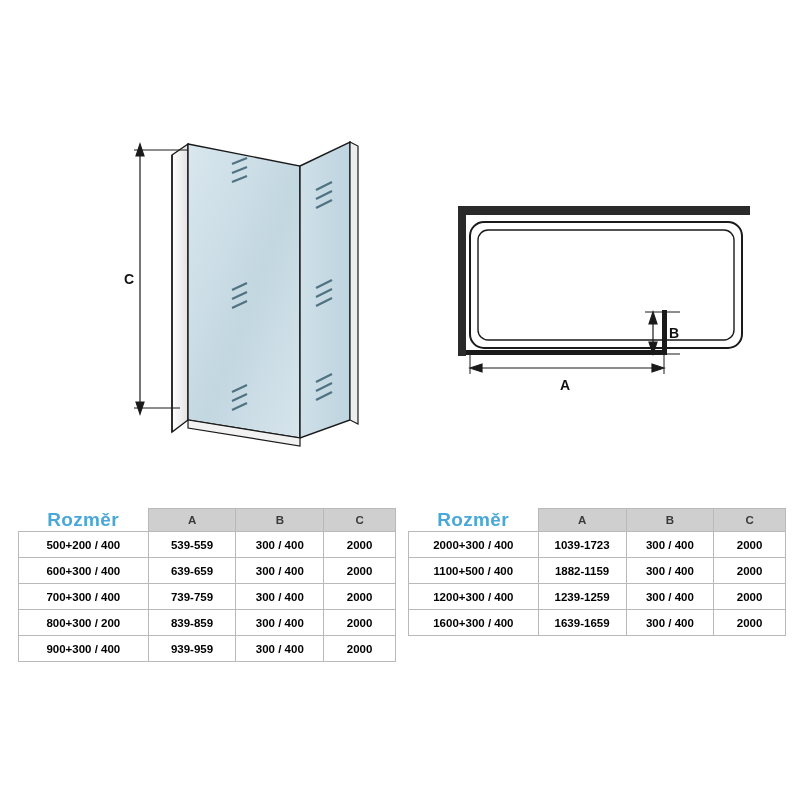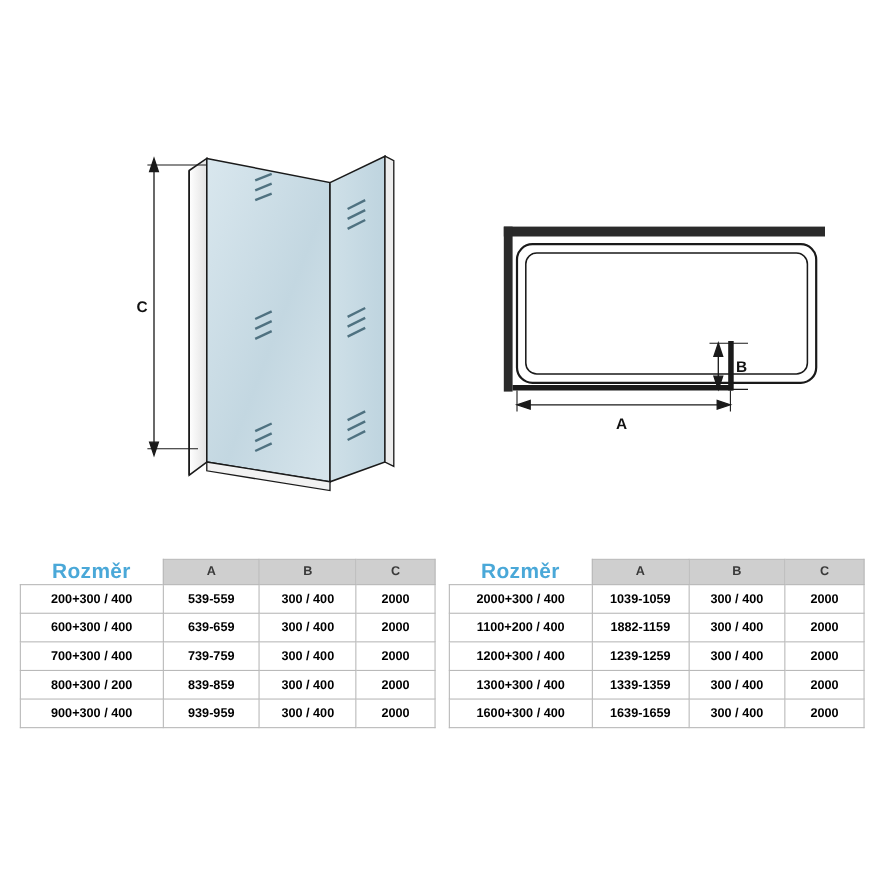--- a/index.html
+++ b/index.html
@@ -198,21 +198,21 @@
       <thead>
         <tr>
           <th class="title">Rozměr</th>
           <th>A</th>
           <th>B</th>
           <th>C</th>
         </tr>
       </thead>
       <tbody>
         <tr>
-          <td>200+300 / 400</td>
+          <td>500+200 / 400</td>
           <td>539-559</td>
           <td>300 / 400</td>
           <td>2000</td>
         </tr>
         <tr>
           <td>600+300 / 400</td>
           <td>639-659</td>
           <td>300 / 400</td>
           <td>2000</td>
         </tr>
@@ -250,43 +250,37 @@
         <tr>
           <th class="title">Rozměr</th>
           <th>A</th>
           <th>B</th>
           <th>C</th>
         </tr>
       </thead>
       <tbody>
         <tr>
           <td>2000+300 / 400</td>
-          <td>1039-1059</td>
-          <td>300 / 400</td>
-          <td>2000</td>
-        </tr>
-        <tr>
-          <td>1100+200 / 400</td>
+          <td>1039-1723</td>
+          <td>300 / 400</td>
+          <td>2000</td>
+        </tr>
+        <tr>
+          <td>1100+500 / 400</td>
           <td>1882-1159</td>
           <td>300 / 400</td>
           <td>2000</td>
         </tr>
         <tr>
           <td>1200+300 / 400</td>
           <td>1239-1259</td>
           <td>300 / 400</td>
           <td>2000</td>
         </tr>
         <tr>
-          <td>1300+300 / 400</td>
-          <td>1339-1359</td>
-          <td>300 / 400</td>
-          <td>2000</td>
-        </tr>
-        <tr>
           <td>1600+300 / 400</td>
           <td>1639-1659</td>
           <td>300 / 400</td>
           <td>2000</td>
         </tr>
       </tbody>
     </table>
   </div>
 
 </div>

